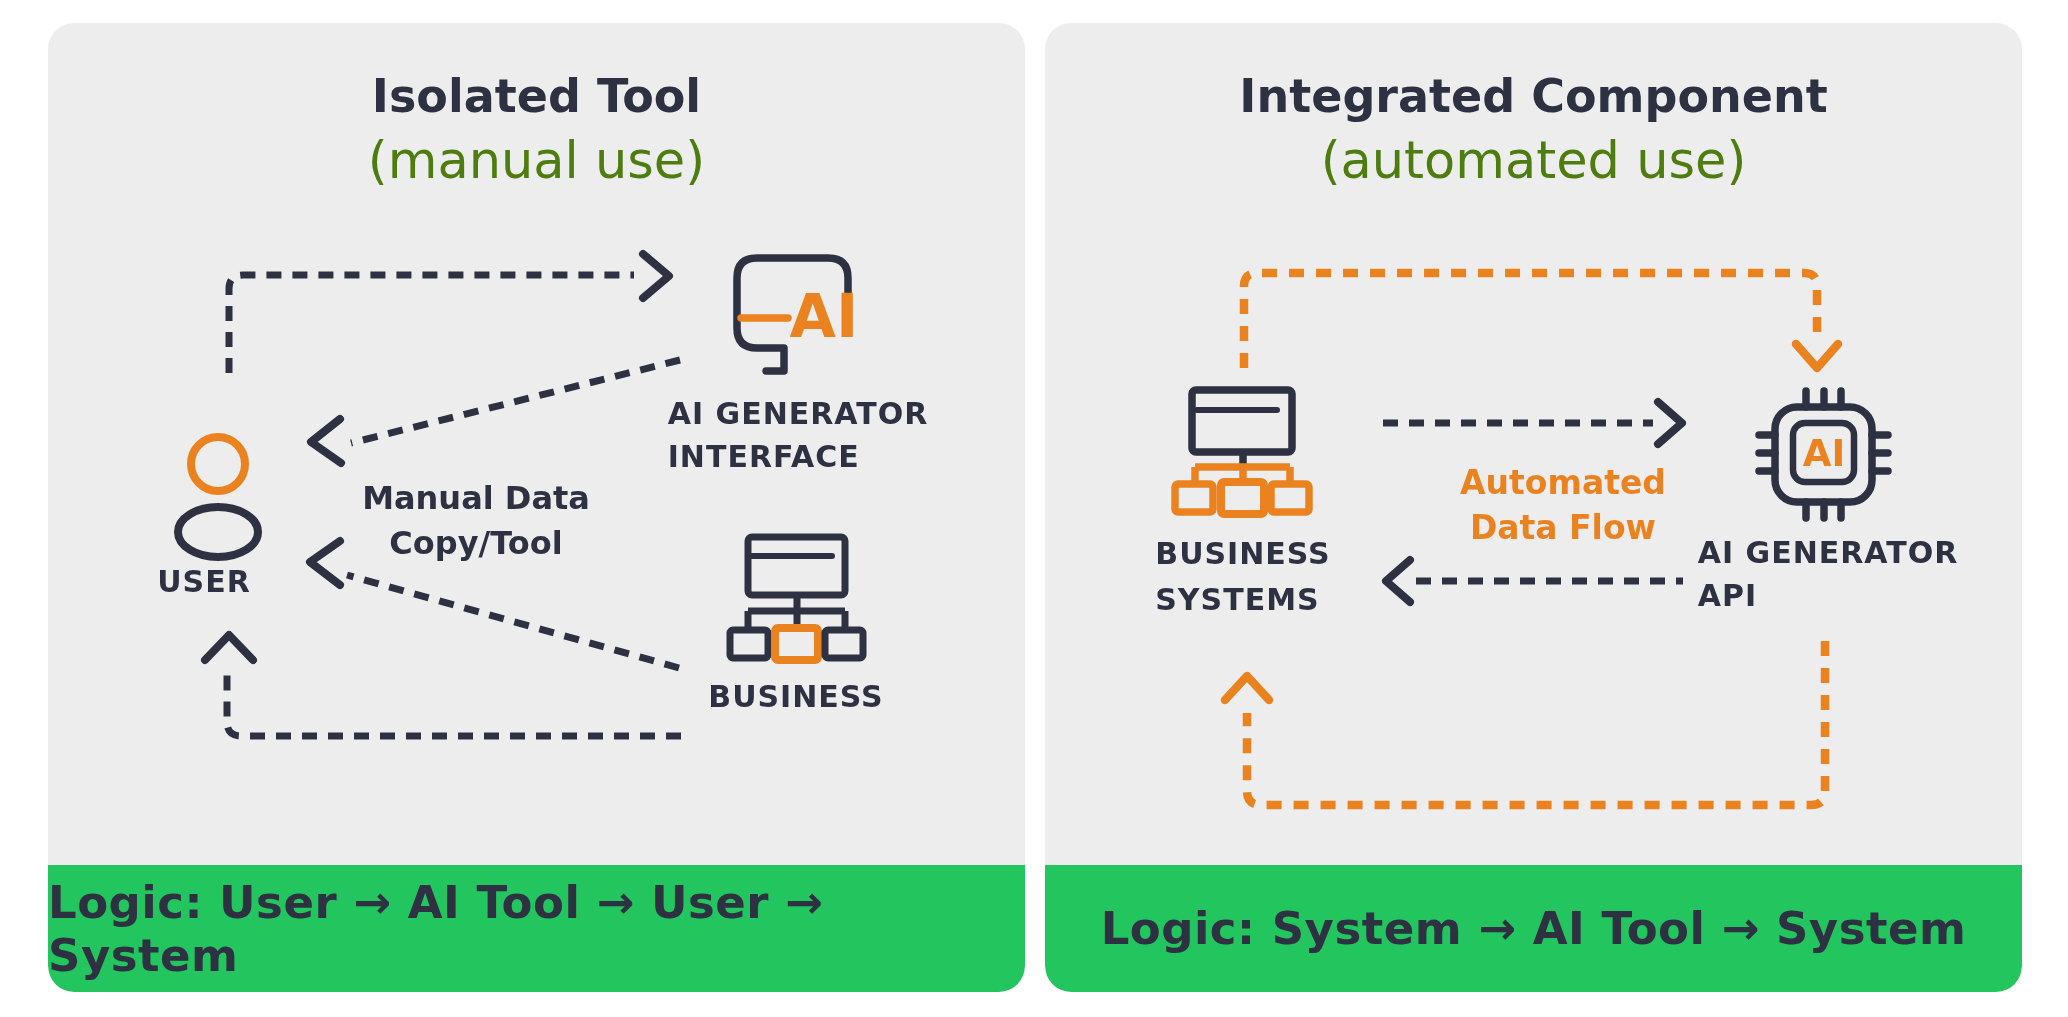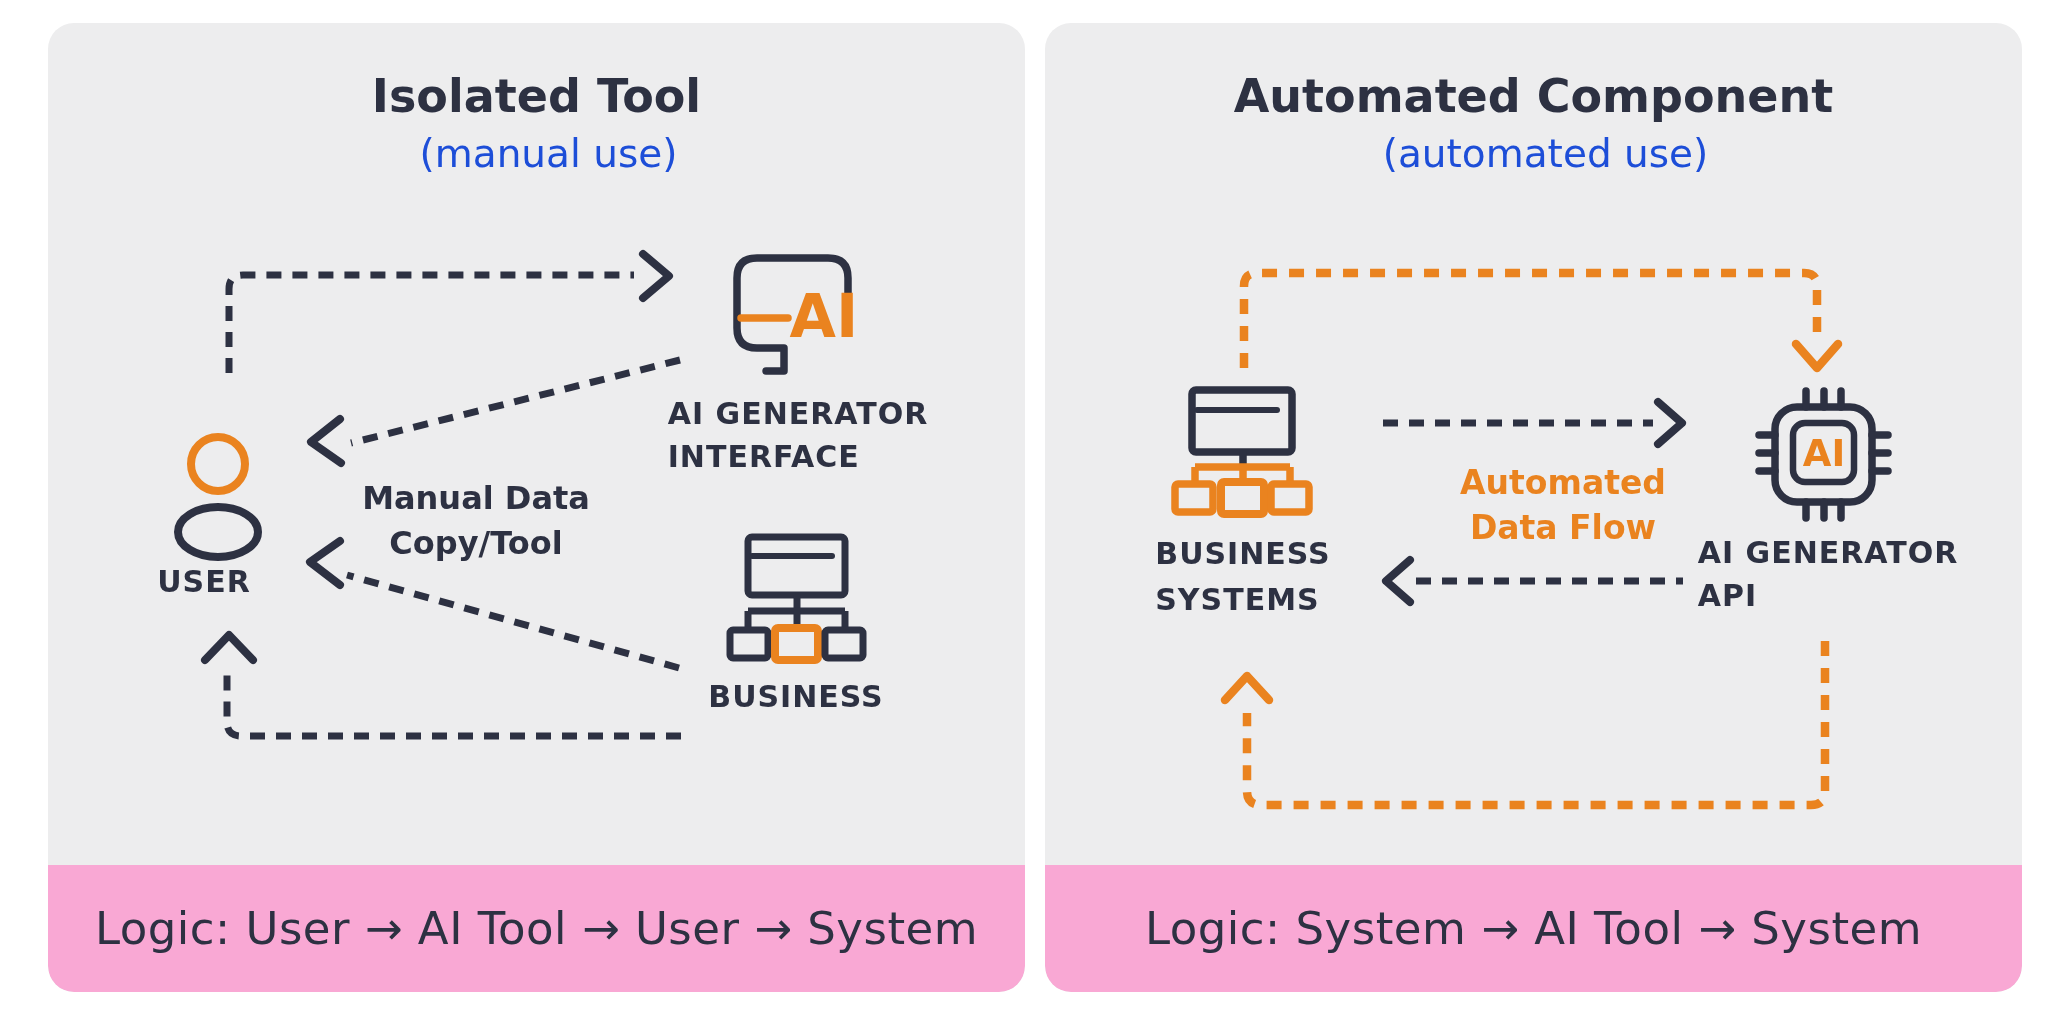--- a/index.html
+++ b/index.html
@@ -12,28 +12,28 @@
     position:absolute; top:23px; width:977px; height:969px;
     background:#EDEDEE; border-radius:26px; overflow:hidden;
   }
   .panel.left  { left:48px; }
   .panel.right { left:1045px; }
   .panel-title {
     position:absolute; top:46px; left:0; width:100%;
     text-align:center; font-size:46px; font-weight:700; color:#2D3142;
   }
   .panel-subtitle {
-    position:absolute; top:108px; left:12px; width:100%;
-    text-align:center; font-size:39px; font-weight:400; color:#1d4ed8;
+    position:absolute; top:108px; left:0; width:100%;
+    text-align:center; font-size:51px; font-weight:400; color:#4d7c0f;
   }
   .panel-footer {
     position:absolute; left:0; bottom:0; width:100%; height:127px;
-    background:#f9a8d4; border-radius:0 0 26px 26px;
+    background:#22c55e; border-radius:0 0 26px 26px;
     display:flex; align-items:center; justify-content:center;
-    font-size:45px; font-weight:400; color:#2D3142; letter-spacing:0.5px;
+    font-size:45px; font-weight:700; color:#2D3142; letter-spacing:0.5px;
   }
   .diagram-svg { position:absolute; left:0; top:0; width:977px; height:969px; }
   .node-label {
     position:absolute; transform:translateX(-50%);
     font-size:30px; font-weight:700;
     letter-spacing:1px; color:#2D3142; line-height:43px; white-space:nowrap;
   }
   .flow-label {
     position:absolute; transform:translateX(-50%);
     text-align:center; font-size:32px; font-weight:700;
@@ -119,21 +119,21 @@
 
     <div class="flow-label" style="left:428px; top:453px;">
       <div>Manual Data</div>
       <div>Copy/Tool</div>
     </div>
 
     <div class="panel-footer">Logic: User → AI Tool → User → System</div>
   </div>
 
   <div class="panel right">
-    <div class="panel-title">Automated Component</div>
+    <div class="panel-title">Integrated Component</div>
     <div class="panel-subtitle">(automated use)</div>
 
     <svg class="diagram-svg" viewBox="0 0 977 969">
 
       <g stroke="#EA831F" fill="none">
         <path d="M 199 345 L 199 263 Q 199 250 212 250 L 759 250 Q 772 250 772 263 L 772 314" stroke-width="8.5" stroke-dasharray="15 12"></path>
         <path d="M 751 321 L 772 345 L 793 321" stroke-width="8.5" stroke-linecap="round" stroke-linejoin="round"></path>
       </g>
 
       <g stroke="#EA831F" fill="none">

